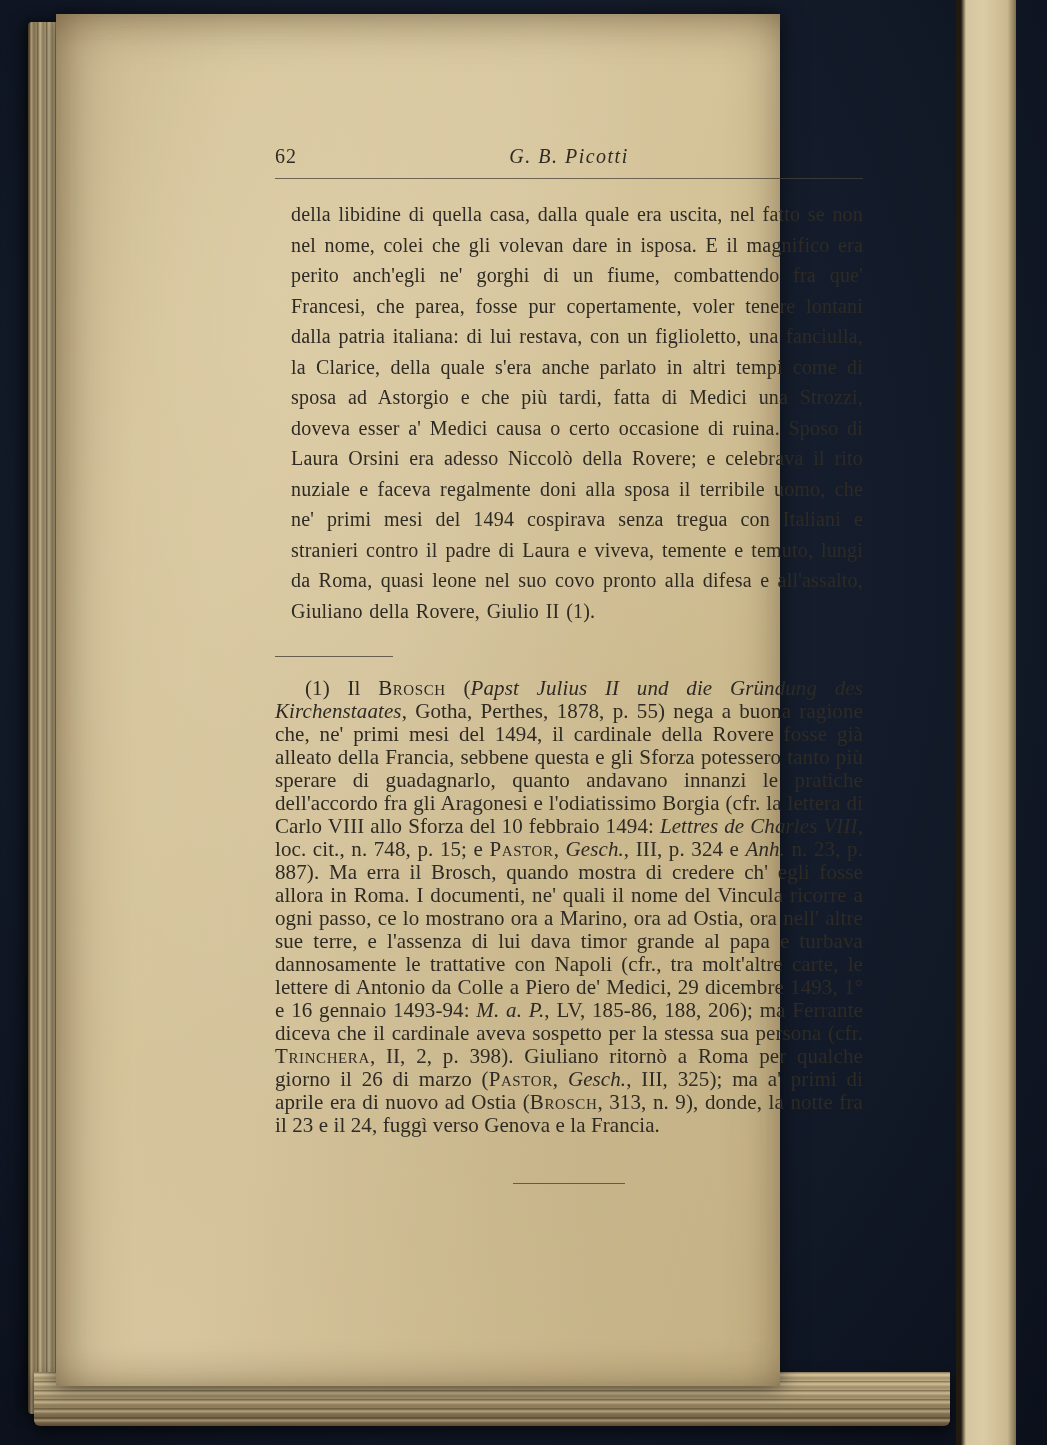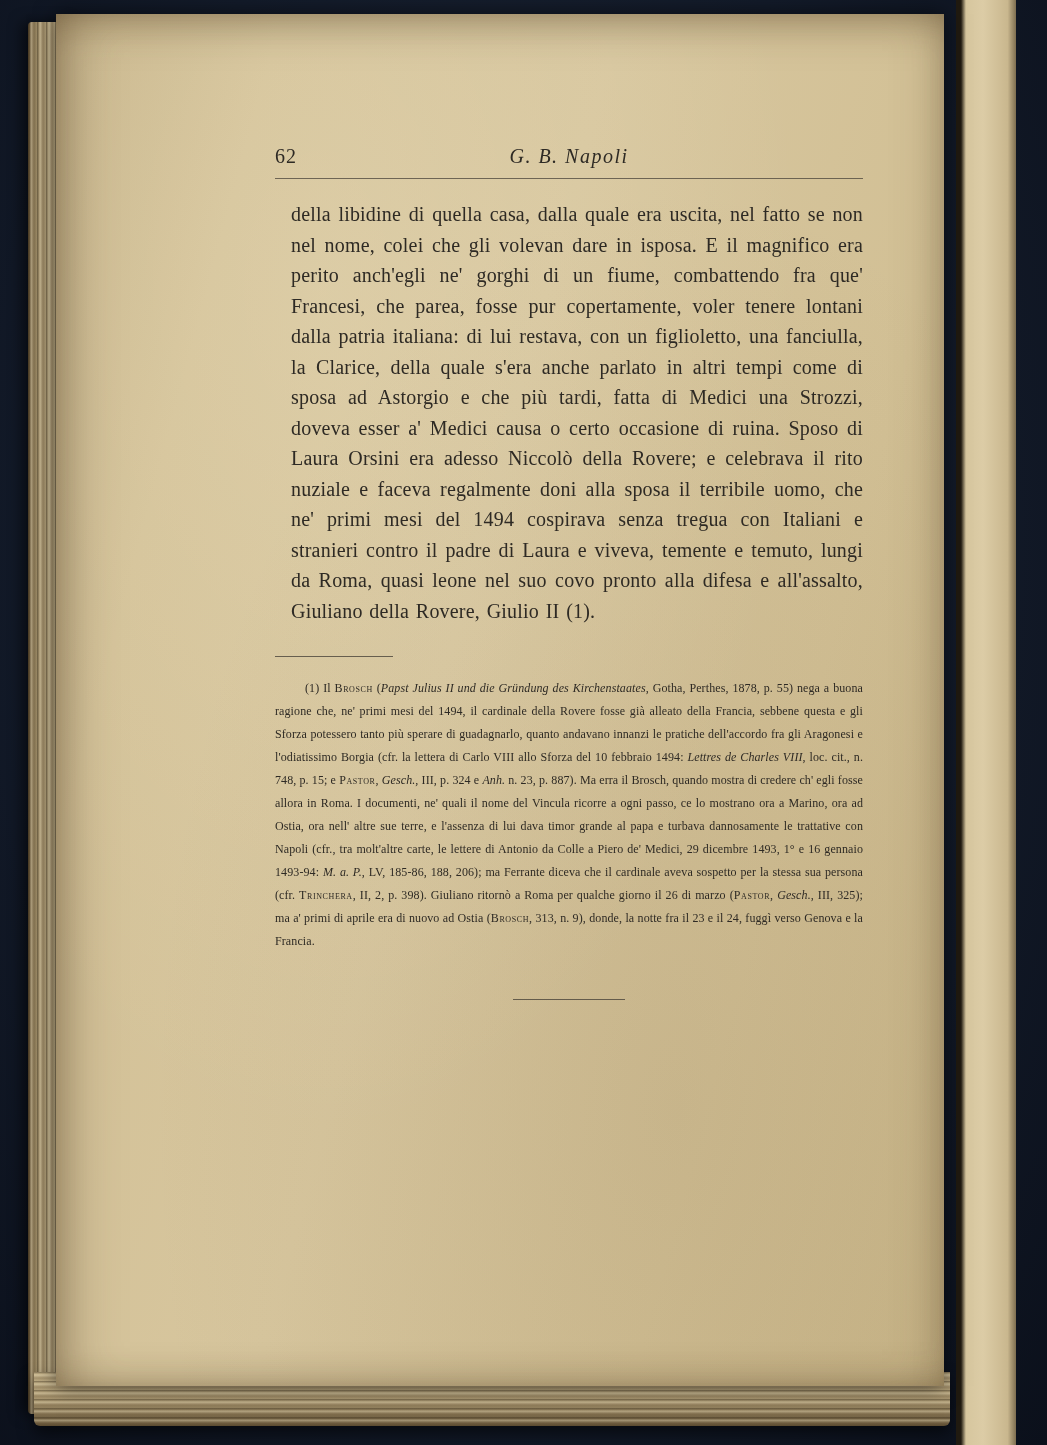--- a/index.html
+++ b/index.html
@@ -46,21 +46,21 @@
   
   .adjacent-page{
     position:absolute;left:956px;top:0;width:60px;height:1445px;
     background:linear-gradient(90deg,
       #201a10 0px, #201a10 5px,
       #d6c69e 10px, #dccca6 45%,
       #c9b78e 86%, #7e6e50 100%);
   }
   
   .page-main{
-    position:absolute;left:56px;top:14px;width:888px;height:1372px;
+    position:absolute;left:56px;top:14px;width:724px;height:1372px;
     background:
       radial-gradient(ellipse at 30% 20%, rgba(255,248,222,.18) 0%, rgba(255,248,222,0) 55%),
       radial-gradient(ellipse at 70% 80%, rgba(120,95,60,.12) 0%, rgba(120,95,60,0) 60%),
       linear-gradient(105deg,#c6b389 0%, #d3c197 18%, #d7c69e 45%, #d2c095 75%, #c9b689 100%);
     box-shadow:
       inset 30px 0 60px -28px rgba(80,60,35,.55),
       inset -25px 0 55px -30px rgba(90,70,45,.45),
       inset 0 26px 48px -26px rgba(90,70,40,.5),
       inset 0 -20px 42px -26px rgba(90,70,40,.4),
       0 0 20px rgba(0,0,0,.6);
@@ -84,21 +84,21 @@
     font-size:20px;line-height:30.5px;
     text-align:justify;
     letter-spacing:.2px;word-spacing:1.5px;
   }
   .footnote-rule{
     width:118px;border-top:1px solid var(--rule);opacity:.8;
     margin:30px 0 0 0;
   }
   .footnote{
     margin:20px 0 0 0;
-    font-size:12px;line-height:23px;
+    font-size:21px;line-height:23px;
     text-align:justify;text-indent:30px;
     letter-spacing:.1px;
   }
   .seg-normal{}
   .seg-italic{font-style:italic;}
   .seg-smallcaps{font-variant:small-caps;letter-spacing:.6px;}
   .bottom-rule{
     width:112px;border-top:1px solid var(--rule);opacity:.8;
     margin:46px auto 0 auto;
   }
@@ -110,21 +110,21 @@
 
   <div class="page-edges-left"></div>
   <div class="page-edges-bottom"></div>
   <div class="adjacent-page"></div>
 
   <div class="page-main">
     <div class="text-col">
 
       <div class="running-head">
         <span class="pagenum">62</span>
-        <span class="running-title">G. B. Napoli</span>
+        <span class="running-title">G. B. Picotti</span>
       </div>
       <div class="head-rule"></div>
 
       <p class="body-text">della libidine di quella casa, dalla quale era uscita, nel fatto se non nel nome, colei che gli volevan dare in isposa. E il magnifico era perito anch'egli ne' gorghi di un fiume, combattendo fra que' Francesi, che parea, fosse pur copertamente, voler tenere lontani dalla patria italiana: di lui restava, con un figlioletto, una fanciulla, la Clarice, della quale s'era anche parlato in altri tempi come di sposa ad Astorgio e che più tardi, fatta di Medici una Strozzi, doveva esser a' Medici causa o certo occasione di ruina. Sposo di Laura Orsini era adesso Niccolò della Rovere; e celebrava il rito nuziale e faceva regalmente doni alla sposa il terribile uomo, che ne' primi mesi del 1494 cospirava senza tregua con Italiani e stranieri contro il padre di Laura e viveva, temente e temuto, lungi da Roma, quasi leone nel suo covo pronto alla difesa e all'assalto, Giuliano della Rovere, Giulio II (1).</p>
 
       <div class="footnote-rule"></div>
 
       <p class="footnote"><span class="seg-normal">(1) Il </span><span class="seg-smallcaps">Brosch</span><span class="seg-normal"> (</span><span class="seg-italic">Papst Julius II und die Gründung des Kirchenstaates</span><span class="seg-normal">, Gotha, Perthes, 1878, p. 55) nega a buona ragione che, ne' primi mesi del 1494, il cardinale della Rovere fosse già alleato della Francia, sebbene questa e gli Sforza potessero tanto più sperare di guadagnarlo, quanto andavano innanzi le pratiche dell'accordo fra gli Aragonesi e l'odiatissimo Borgia (cfr. la lettera di Carlo VIII allo Sforza del 10 febbraio 1494: </span><span class="seg-italic">Lettres de Charles VIII</span><span class="seg-normal">, loc. cit., n. 748, p. 15; e </span><span class="seg-smallcaps">Pastor</span><span class="seg-normal">, </span><span class="seg-italic">Gesch.</span><span class="seg-normal">, III, p. 324 e </span><span class="seg-italic">Anh.</span><span class="seg-normal"> n. 23, p. 887). Ma erra il Brosch, quando mostra di credere ch' egli fosse allora in Roma. I documenti, ne' quali il nome del Vincula ricorre a ogni passo, ce lo mostrano ora a Marino, ora ad Ostia, ora nell' altre sue terre, e l'assenza di lui dava timor grande al papa e turbava dannosamente le trattative con Napoli (cfr., tra molt'altre carte, le lettere di Antonio da Colle a Piero de' Medici, 29 dicembre 1493, 1° e 16 gennaio 1493-94: </span><span class="seg-italic">M. a. P.</span><span class="seg-normal">, LV, 185-86, 188, 206); ma Ferrante diceva che il cardinale aveva sospetto per la stessa sua persona (cfr. </span><span class="seg-smallcaps">Trinchera</span><span class="seg-normal">, II, 2, p. 398). Giuliano ritornò a Roma per qualche giorno il 26 di marzo (</span><span class="seg-smallcaps">Pastor</span><span class="seg-normal">, </span><span class="seg-italic">Gesch.</span><span class="seg-normal">, III, 325); ma a' primi di aprile era di nuovo ad Ostia (</span><span class="seg-smallcaps">Brosch</span><span class="seg-normal">, 313, n. 9), donde, la notte fra il 23 e il 24, fuggì verso Genova e la Francia.</span></p>
 
       <div class="bottom-rule"></div>

